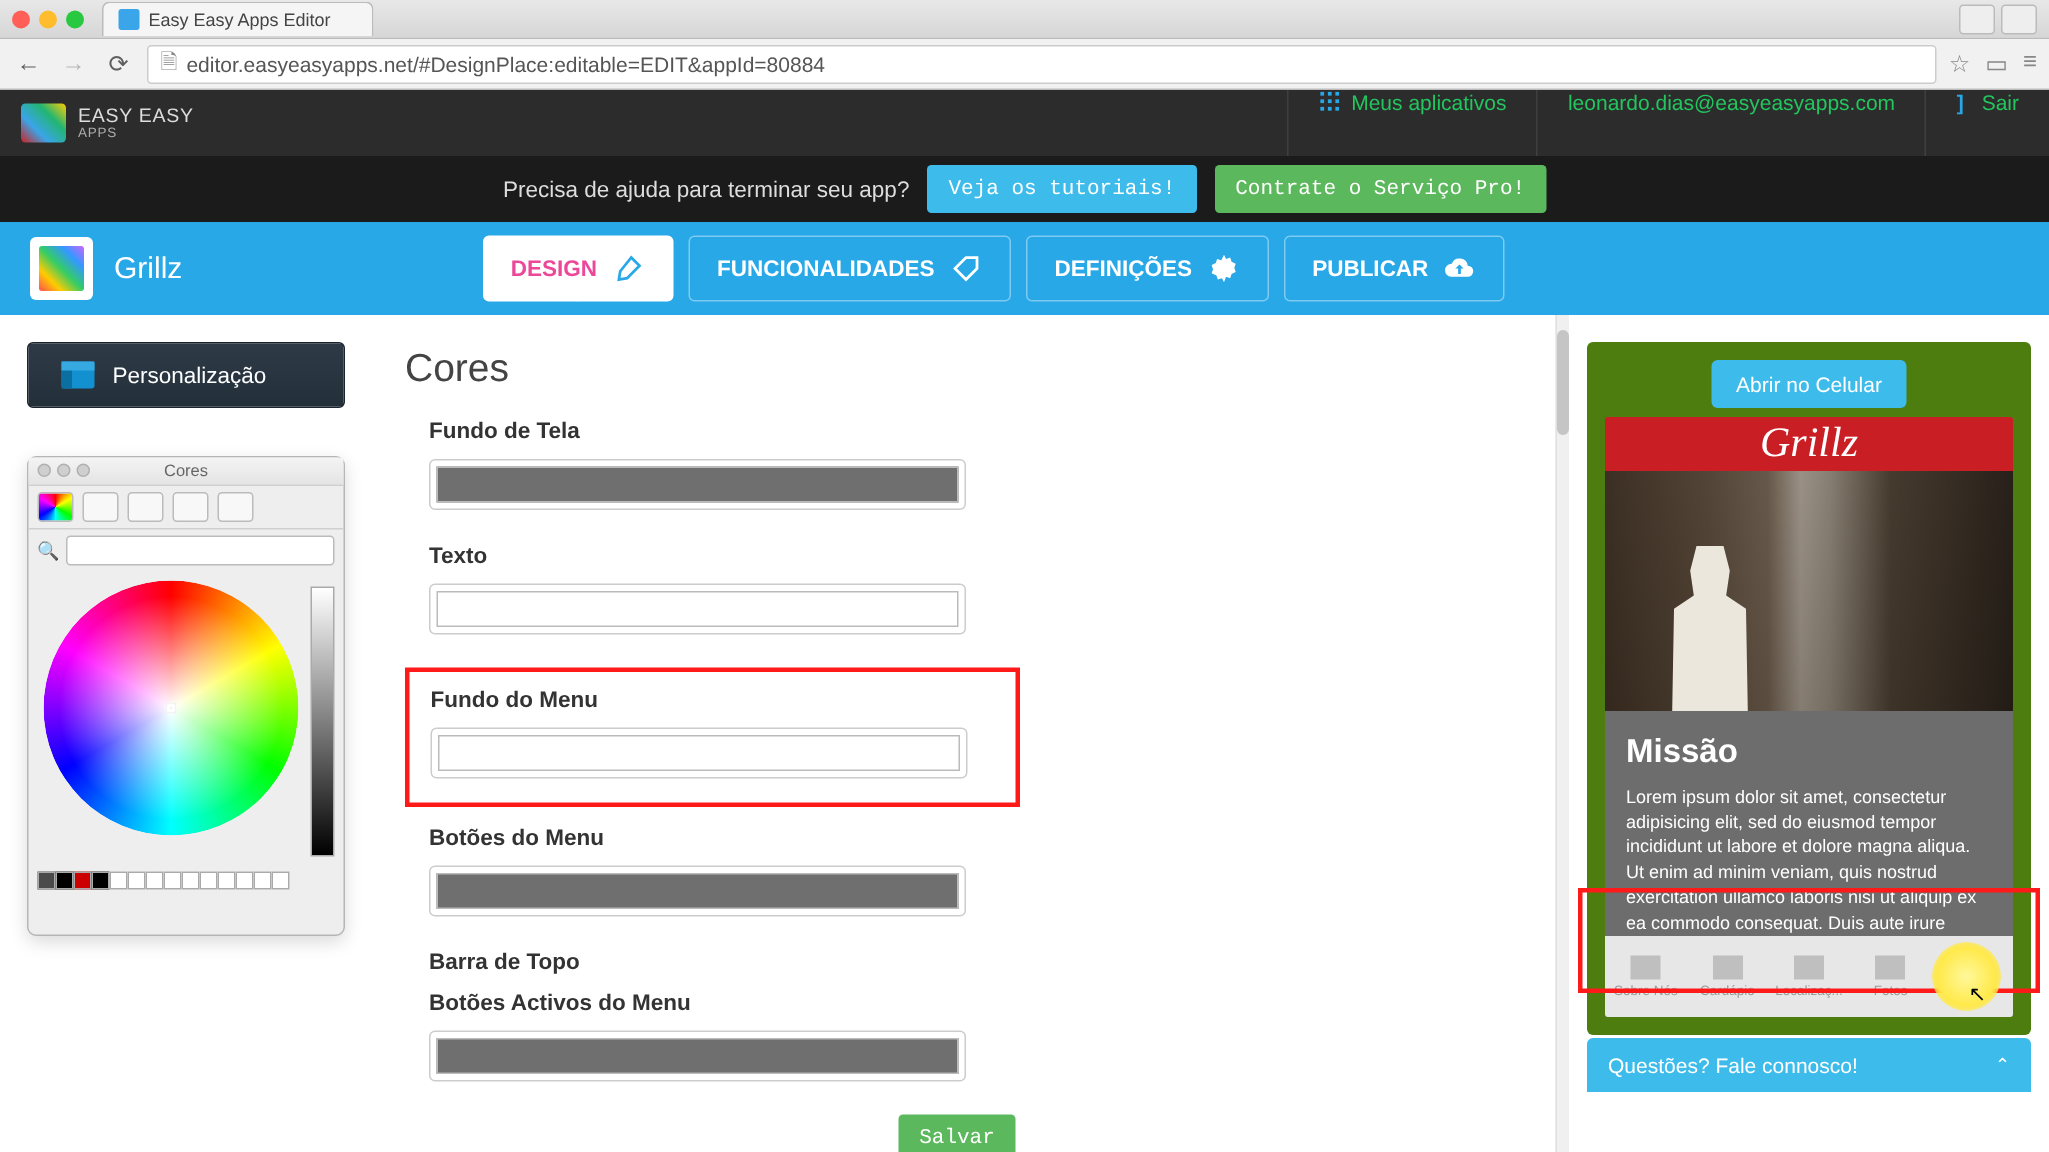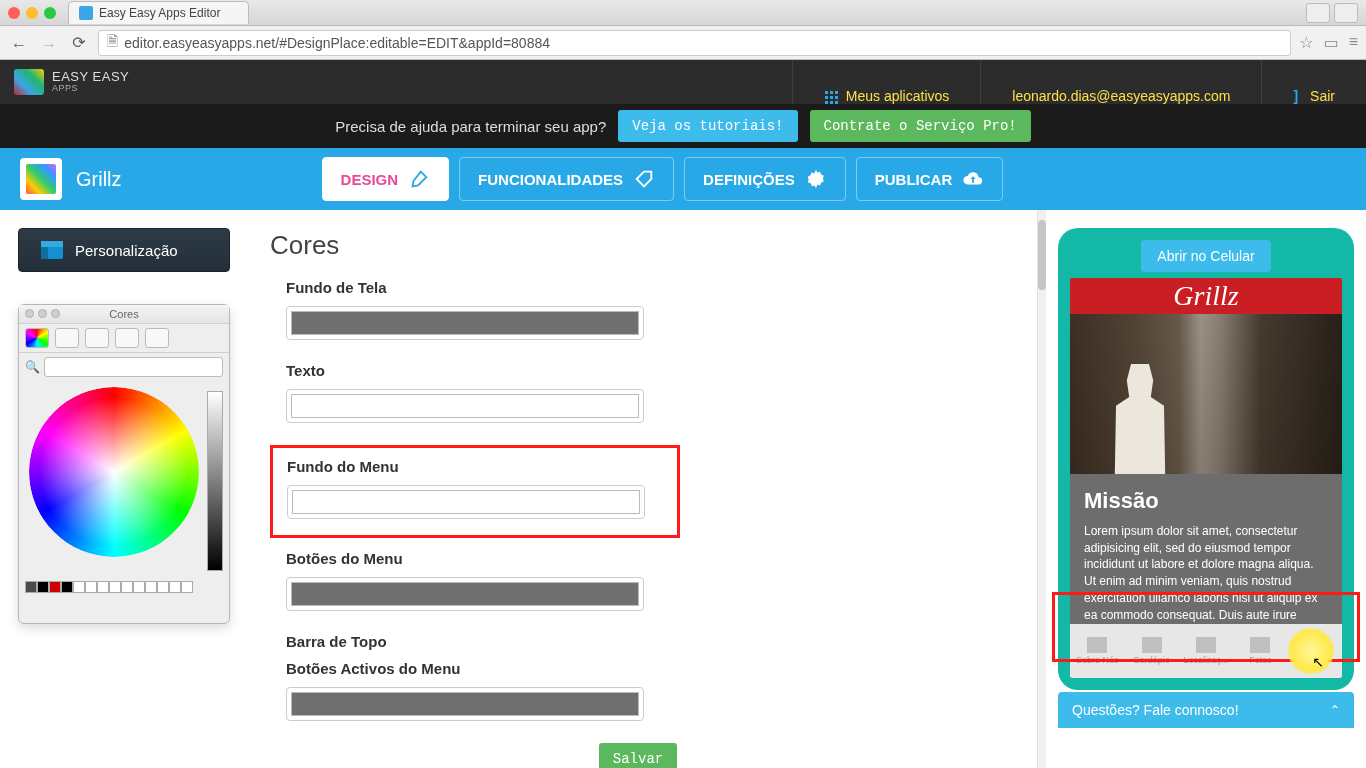--- a/index.html
+++ b/index.html
@@ -19,21 +19,21 @@
   .navicon{width:22px;height:22px;display:flex;align-items:center;justify-content:center;color:#5f5f5f;font-size:16px;}
   .url{flex:1;height:26px;border:1px solid #ccc;border-radius:3px;display:flex;align-items:center;padding:0 8px;color:#555;font-size:14px;background:#fff;}
   .addr-right{display:flex;gap:10px;color:#888;}
 
   
   .appbar{height:44px;background:#2c2c2c;display:flex;align-items:center;color:#ddd;font-size:14px;}
   .brand{display:flex;align-items:center;gap:8px;padding:0 14px;}
   .brand-logo{width:30px;height:26px;background:linear-gradient(45deg,#c22,#3aa5e8,#22b573,#ffcc00);border-radius:3px;display:flex;align-items:center;justify-content:center;color:#fff;font-size:10px;}
   .brand-text{line-height:1.05;font-size:13px;letter-spacing:0.5px;}
   .appbar-right{margin-left:auto;display:flex;align-items:center;height:100%;}
-  .appbar-link{padding:0 31px;height:100%;display:flex;align-items:flex-end;border-left:1px solid #3f3f3f;gap:8px;color:#fde047;cursor:pointer;}
+  .appbar-link{padding:0 20px;height:100%;display:flex;align-items:flex-start;border-left:1px solid #3f3f3f;gap:8px;color:#22c55e;cursor:pointer;}
   .grid-icon{display:inline-block;width:14px;height:14px;background:
     radial-gradient(circle,#29a8e8 40%,transparent 41%) 0 0/5px 5px;}
   .exit-icon::before{content:"]";color:#29a8e8;font-weight:bold;margin-right:4px;}
 
   
   .helpbar{height:44px;background:#1b1b1b;display:flex;align-items:center;justify-content:center;gap:12px;color:#ddd;font-size:15px;}
   .btn{padding:8px 14px;border:none;border-radius:3px;color:#fff;font-size:14px;cursor:pointer;font-family:Liberation Mono, monospace;}
   .btn-blue{background:#3dbbeb;}
   .btn-green{background:#5cb85c;}
 
@@ -87,21 +87,21 @@
   .field label{display:block;font-weight:bold;color:#333;font-size:15px;margin-bottom:10px;}
   .swatchbox{width:358px;height:34px;border:1px solid #ccc;border-radius:4px;padding:4px;background:#fff;}
   .swatchbox .bar{width:100%;height:100%;border:1px solid #bbb;}
   .highlight{border:3px solid #ff1a1a;padding:10px 14px 16px 14px;margin-left:0;margin-bottom:12px;width:410px;}
   .highlight .field{margin-left:0;margin-bottom:0;}
 
   .save-row{text-align:center;margin-top:6px;}
 
   
   .right-col{width:320px;padding:18px 12px;}
-  .phone{background:#14b8a6;border-radius:20px;padding:12px;}
+  .phone{background:#4d7c0f;border-radius:4px;padding:12px;}
   .open-btn{display:block;margin:0 auto 6px auto;background:#3dbbeb;color:#fff;border:none;border-radius:4px;padding:8px 16px;font-size:14px;cursor:pointer;}
   .screen{background:#6d6d6d;border-radius:2px;overflow:hidden;position:relative;color:#fff;height:400px;}
   .app-header{background:#c91f24;text-align:center;font-family:'Brush Script MT',cursive;font-size:28px;padding:2px 0;font-style:italic;}
   .hero{height:160px;background:linear-gradient(rgba(40,30,20,0.4),rgba(40,30,20,0.5)),
         linear-gradient(90deg,#5a4838 0%,#7d6a56 25%,#9c8a76 40%,#e8e0d4 48%,#ccc4b6 55%,#6a5b4a 70%,#3c3228 100%);
         background-blend-mode:multiply;position:relative;}
   .chef{position:absolute;left:40px;bottom:0;width:60px;height:110px;
     background:#ece7dc;clip-path:polygon(35% 0,65% 0,72% 15%,68% 30%,90% 38%,92% 100%,8% 100%,10% 38%,32% 30%,28% 15%);}
   .content{padding:12px 14px 0 14px;font-size:12px;line-height:1.4;}
   .content h3{font-size:22px;font-weight:bold;margin-bottom:6px;}

